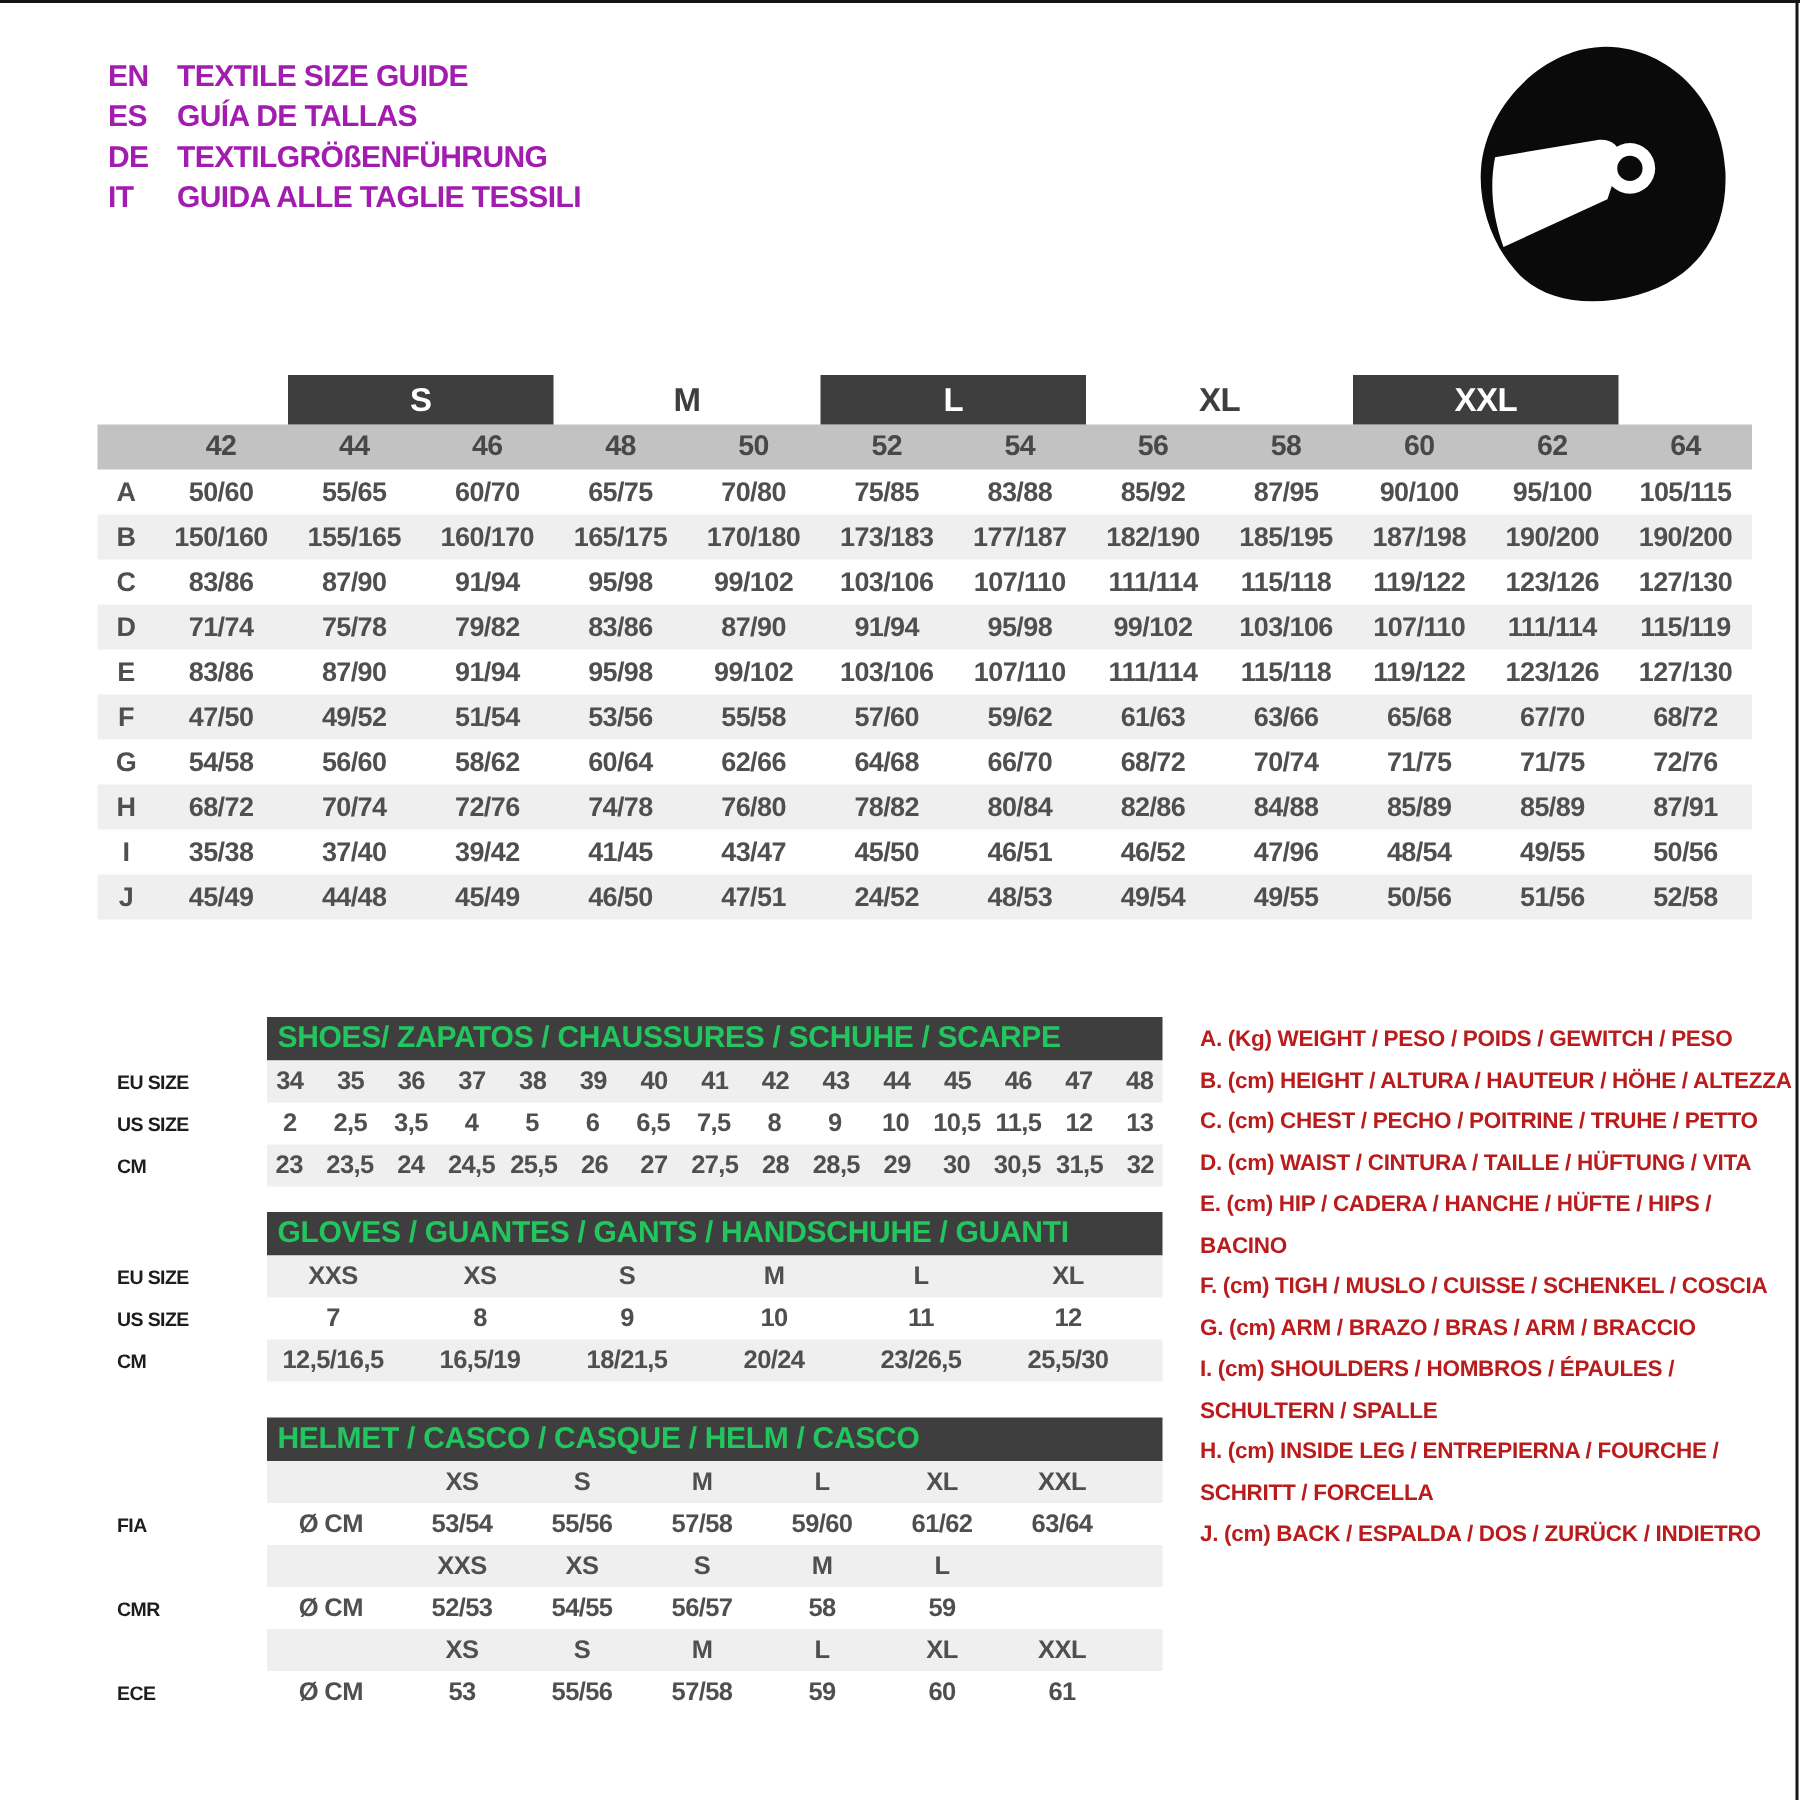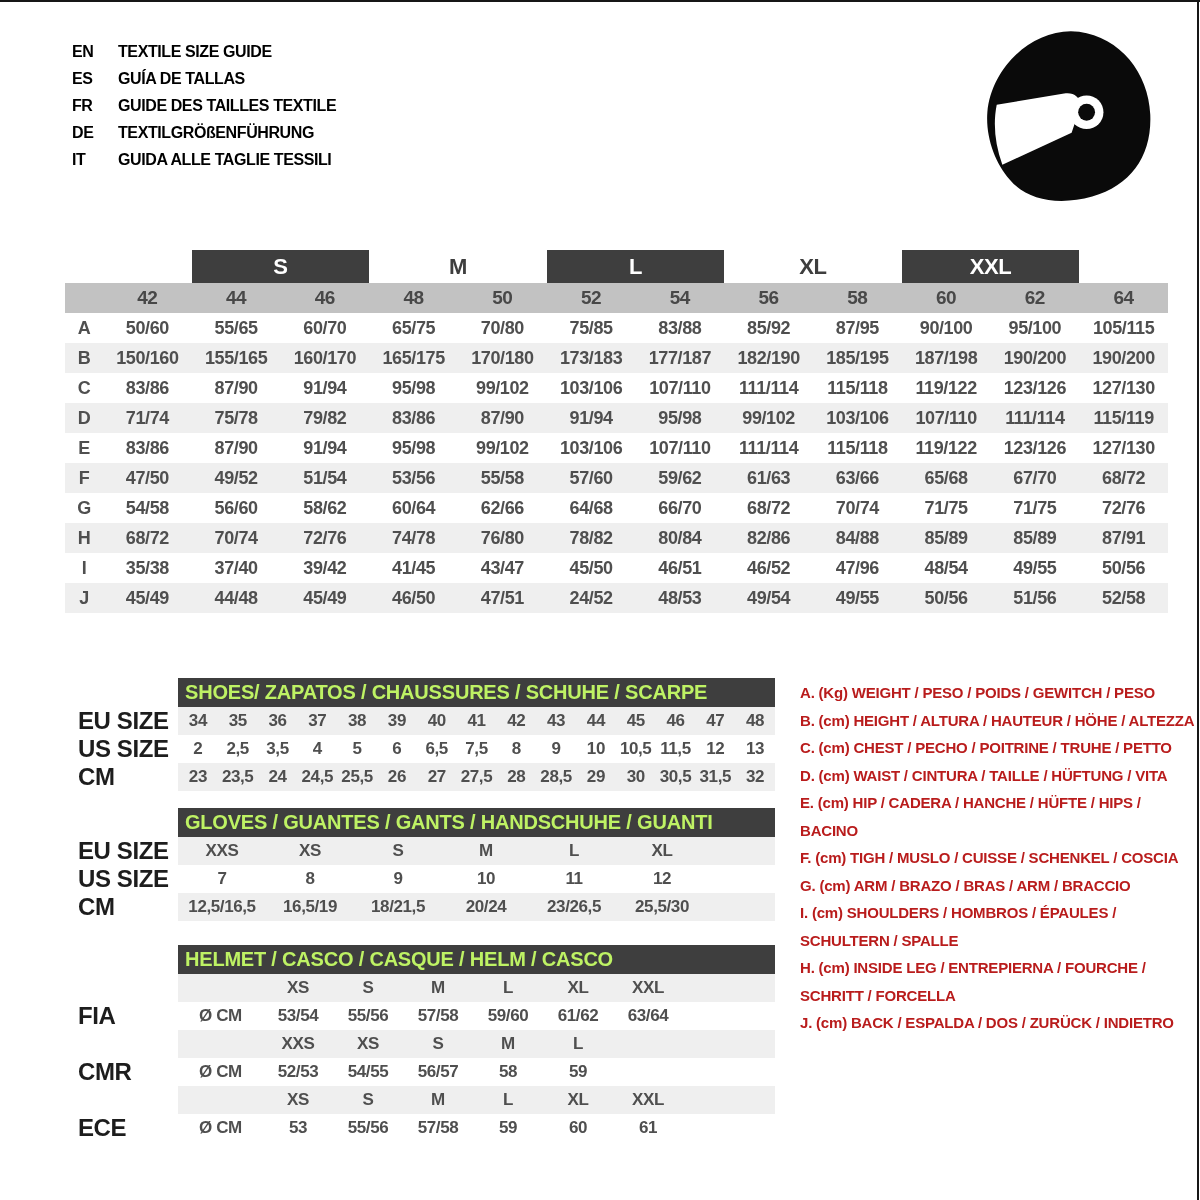--- a/index.html
+++ b/index.html
@@ -4,44 +4,44 @@
 <style>
   html,body{margin:0;padding:0;background:#fff;}
   .page{
     position:relative;width:1200px;height:1200px;background:#ffffff;overflow:hidden;
     font-family:"Liberation Sans","DejaVu Sans",sans-serif;font-weight:bold;color:#4f4f4f;
   }
   .edge-top{position:absolute;top:0;left:0;width:1200px;height:2px;background:#161616;}
   .edge-right{position:absolute;top:0;right:1px;width:2px;height:1200px;background:#161616;}
 
   
-  .langs{position:absolute;left:72px;top:38px;color:#000000;font-size:16px;line-height:27px;letter-spacing:-0.4px;}
+  .langs{position:absolute;left:72px;top:38px;color:#a21caf;font-size:20px;line-height:27px;letter-spacing:-0.4px;}
   .lang-row{display:flex;}
   .lang-code{width:46px;}
 
   .helmet-logo{position:absolute;left:972px;top:28px;width:188px;height:176px;}
 
   
   .main-table{position:absolute;left:65px;top:250px;width:1103px;letter-spacing:-0.4px;}
   .mrow{display:grid;grid-template-columns:38px repeat(12,1fr);align-items:center;text-align:center;}
   .size-groups{height:33px;}
   .size-group{font-size:22px;color:#3e3e3e;align-self:stretch;display:flex;align-items:center;justify-content:center;}
   .size-group.boxed{background:#3e3e3e;color:#ffffff;}
   .num-row{height:30px;background:#c2c2c2;font-size:19px;color:#484848;}
   .data-row{height:30px;font-size:18px;}
   .data-row.alt{background:#efefef;}
   .row-letter{font-size:18px;}
 
   
   .btable{position:absolute;left:65px;width:710px;letter-spacing:-0.4px;font-size:17px;}
   .brow{display:flex;height:28px;}
   .title-row{height:29px;}
-  .blabel{width:113px;box-sizing:border-box;display:flex;align-items:center;padding-left:13px;color:#1d1d1d;font-size:24px;}
-  .bbar{flex:1;background:#3e3e3e;color:#bef264;font-size:20px;display:flex;align-items:center;padding-left:7px;letter-spacing:-0.2px;}
-  .bcells{flex:1;display:grid;align-items:center;text-align:center;}
+  .blabel{width:113px;box-sizing:border-box;display:flex;align-items:center;padding-left:13px;color:#1d1d1d;font-size:13px;}
+  .bbar{flex:1;background:#3e3e3e;color:#22c55e;font-size:20px;display:flex;align-items:center;padding-left:7px;letter-spacing:-0.2px;}
+  .bcells{flex:1;display:grid;align-items:center;text-align:center;gap:10px;}
   .stripe{background:#efefef;}
   .cols15{grid-template-columns:repeat(15,1fr);}
   .cols6{grid-template-columns:repeat(6,88px) 1fr;}
   .colsH{grid-template-columns:85px repeat(6,70px) 1fr;}
 
   
   .legend{position:absolute;left:800px;top:679px;width:396px;color:#b91c1c;font-size:15px;line-height:27.5px;letter-spacing:-0.2px;}
 </style>
 </head>
 <body>
@@ -51,24 +51,20 @@
   <div class="edge-right"></div>
 
   <div class="langs" id="langs">
       <div class="lang-row">
         <div class="lang-code">EN</div>
         <div class="lang-label">TEXTILE SIZE GUIDE</div>
       </div>
       <div class="lang-row">
         <div class="lang-code">ES</div>
         <div class="lang-label">GUÍA DE TALLAS</div>
-      </div>
-      <div class="lang-row">
-        <div class="lang-code">FR</div>
-        <div class="lang-label">GUIDE DES TAILLES TEXTILE</div>
       </div>
       <div class="lang-row">
         <div class="lang-code">DE</div>
         <div class="lang-label">TEXTILGRÖßENFÜHRUNG</div>
       </div>
       <div class="lang-row">
         <div class="lang-code">IT</div>
         <div class="lang-label">GUIDA ALLE TAGLIE TESSILI</div>
       </div>
     </div>

